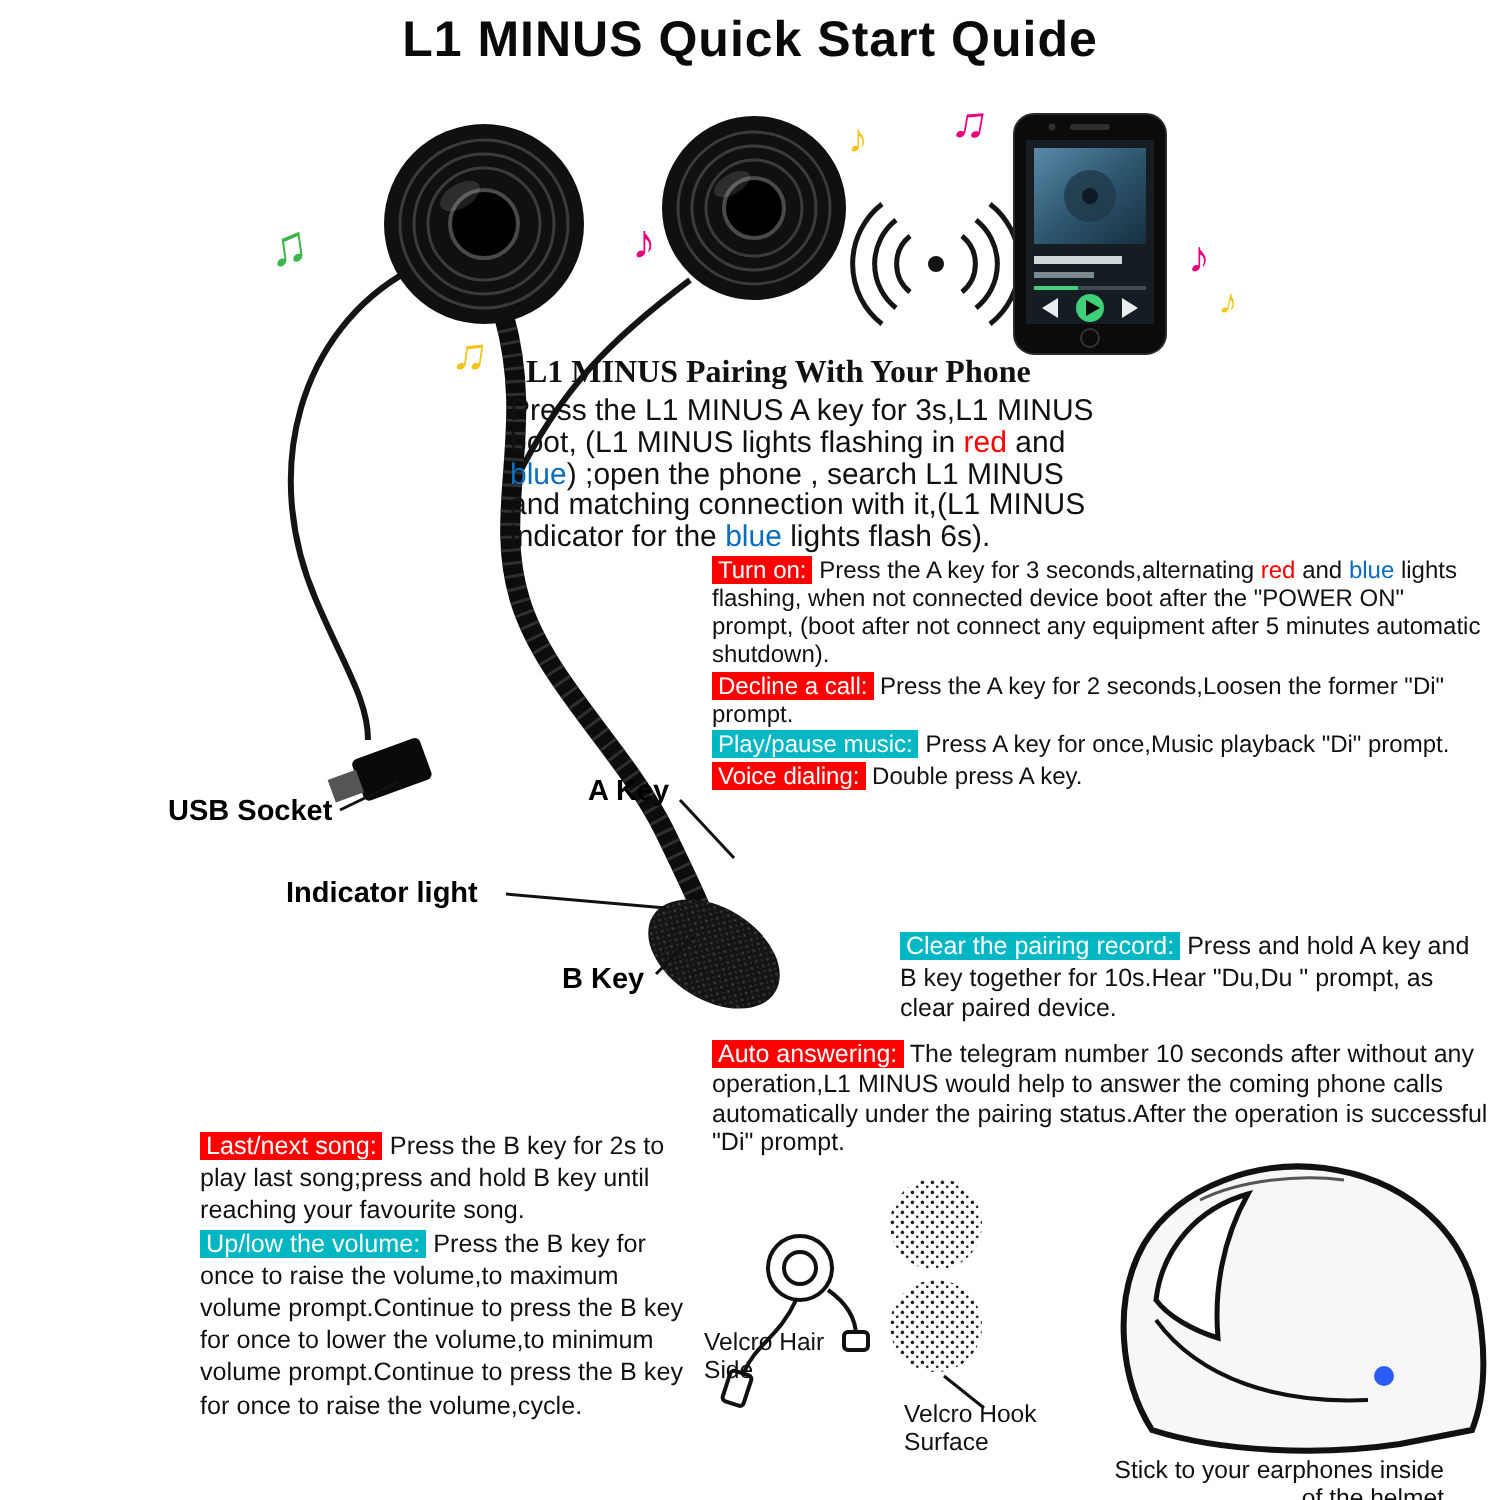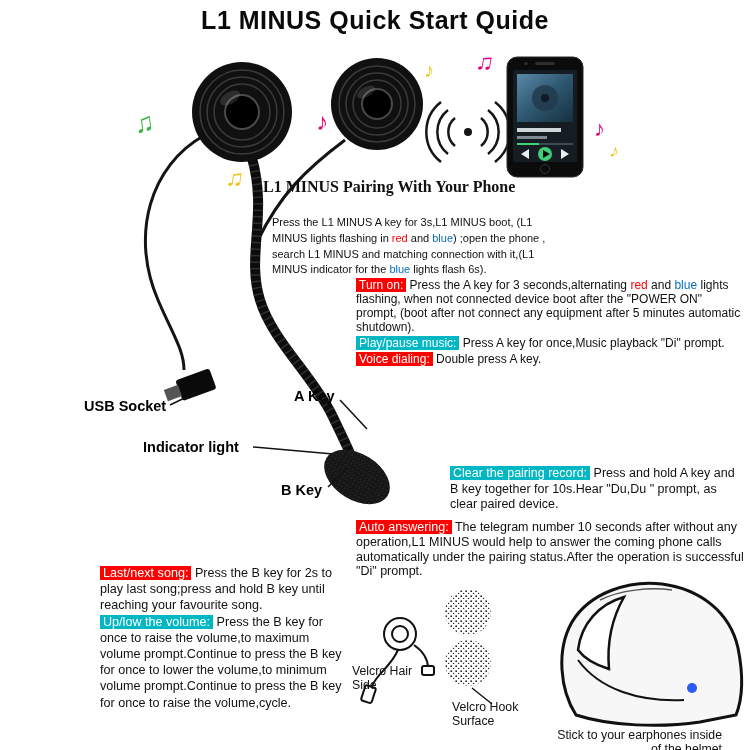--- a/index.html
+++ b/index.html
@@ -4,21 +4,21 @@
 <style>
   html,body{margin:0;padding:0;background:#ffffff;}
   .page{position:relative;width:750px;height:750px;background:#ffffff;overflow:hidden;
         font-family:"Liberation Sans",sans-serif;color:#111;}
   .art{position:absolute;left:0;top:0;width:750px;height:750px;z-index:1;pointer-events:none;}
   .txt{position:absolute;z-index:2;}
   .title{position:absolute;left:0;right:0;top:6px;text-align:center;margin:0;
          font-size:25px;font-weight:800;letter-spacing:.5px;color:#0a0a0a;z-index:2;}
   .pairing-head{left:263px;top:178px;font-family:"Liberation Serif",serif;
                 font-weight:bold;font-size:16px;}
-  .pairing-body{left:255px;top:198px;width:298px;font-size:11px;line-height:15.8px;margin:17px;}
+  .pairing-body{left:255px;top:198px;width:298px;font-size:15px;line-height:15.8px;margin:0;}
   .col-right{left:356px;top:279px;width:388px;font-size:12px;line-height:1.16;}
   .col-right p{margin:0 0 2px 0;}
   .clear-block{left:450px;top:466px;width:292px;font-size:12.5px;line-height:15.5px;}
   .auto-block{left:356px;top:520px;width:390px;font-size:12.5px;line-height:14.8px;}
   .col-left{left:100px;top:530px;width:252px;font-size:12.6px;line-height:16.2px;margin-top:35px;}
   .col-left p{margin:0;}
   .hl{color:#fff;padding:0 3px;}
   .hl-red{background:var(--highlight-red,#fe0000);text-align:center;}
   .hl-cyan{background:var(--highlight-cyan,#00b7c3);}
   .c-red{color:var(--text-red,#fe0000);}
@@ -172,20 +172,21 @@
   <div class="txt dlabel lbl-ind">Indicator light</div>
   <div class="txt dlabel lbl-bkey">B Key</div>
 
   <div class="txt pairing-head">L1 MINUS Pairing With Your Phone</div>
   <p class="txt pairing-body">
     <span>Press the L1 MINUS A key for 3s,L1 MINUS boot, (L1 MINUS lights flashing in </span><span class="c-red">red</span><span> and </span><span class="c-blue">blue</span><span>) ;open the phone , search L1 MINUS and matching connection with it,(L1 MINUS indicator for the </span><span class="c-blue">blue</span><span> lights flash 6s).</span>
   </p>
 
   <div class="txt col-right">
     <p><span class="hl hl-red">Turn on:</span><span> Press the A key for 3 seconds,alternating </span><span class="c-red">red</span><span> and </span><span class="c-blue">blue</span><span> lights flashing, when not connected device boot after the "POWER ON" prompt, (boot after not connect any equipment after 5 minutes automatic shutdown).</span></p>
+    <p><span class="hl hl-red">Decline a call:</span><span> Press the A key for 2 seconds,Loosen the former "Di" prompt.</span></p>
     <p><span class="hl hl-cyan">Play/pause music:</span><span> Press A key for once,Music playback "Di" prompt.</span></p>
     <p><span class="hl hl-red">Voice dialing:</span><span> Double press A key.</span></p>
   </div>
 
   <div class="txt clear-block">
     <span class="hl hl-cyan">Clear the pairing record:</span><span> Press and hold A key and B key together for 10s.Hear "Du,Du " prompt, as clear paired device.</span>
   </div>
 
   <div class="txt auto-block">
     <span class="hl hl-red">Auto answering:</span><span> The telegram number 10 seconds after without any operation,L1 MINUS would help to answer the coming phone calls automatically under the pairing status.After the operation is successful "Di" prompt.</span>

